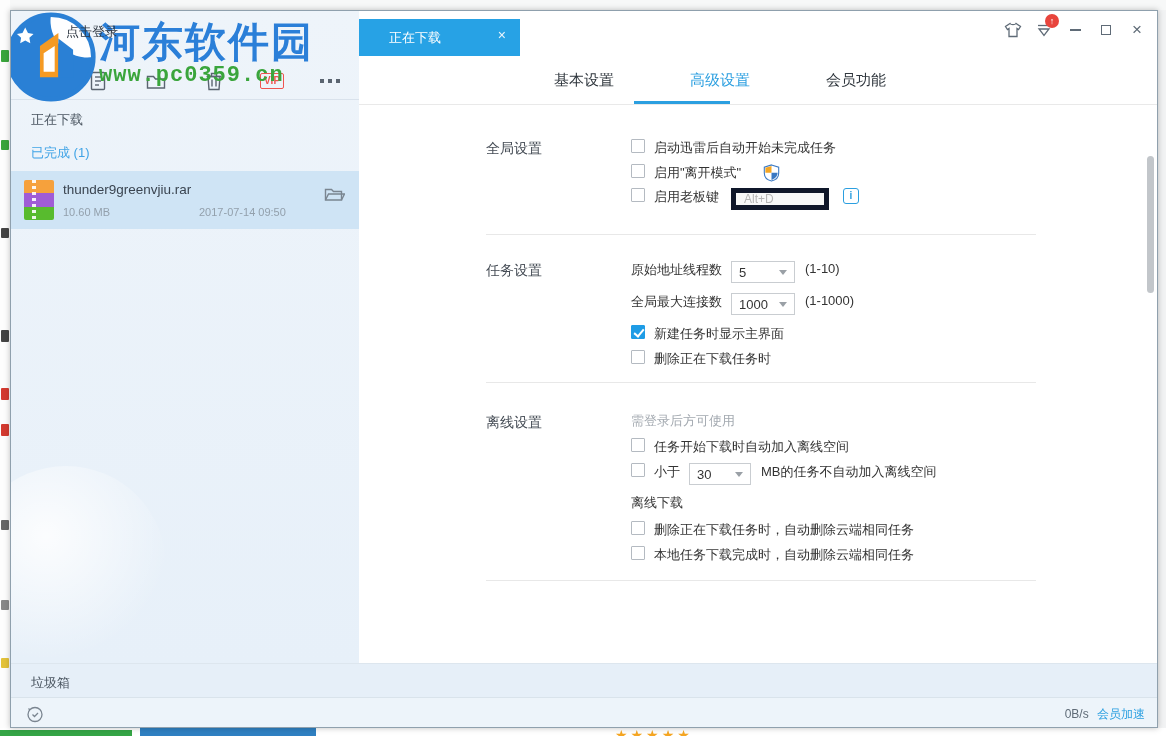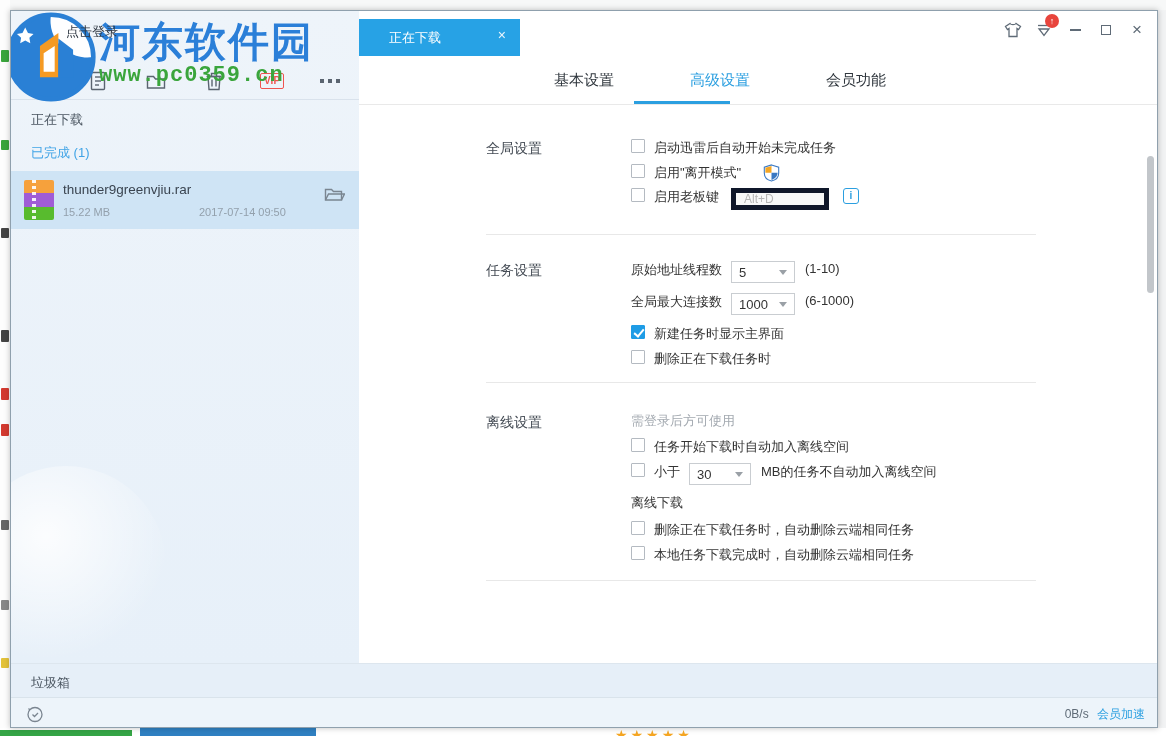--- a/index.html
+++ b/index.html
@@ -187,21 +187,21 @@
     <span class="nav-item nav-completed">已完成 (1)</span>
 
     <div class="file-row">
       <div class="rar-icon">
         <div class="rar-top"></div>
           <div class="rar-mid"></div>
           <div class="rar-bot"></div>
           <div class="rar-zip"></div>
       </div>
       <span class="file-name">thunder9greenvjiu.rar</span>
-      <span class="file-size">15.22 MB</span>
+      <span class="file-size">10.60 MB</span>
       <span class="file-date">2017-07-14 09:50</span>
       <span class="file-folder">
         <svg width="22" height="18" viewBox="0 0 22 18">
           <path d="M2.5 4.5 h6 l2 2 h8 v8.5 h-16 z"></path>
           <path d="M2.5 15 l3 -6 h16 l-3 6"></path>
         </svg>
       </span>
     </div>
 
     <div class="watermark">
@@ -273,21 +273,21 @@
               <span class="arr"></span>
             </div>
             <span class="range-note">(1-10)</span>
           </div>
           <div class="crow tall">
             <span class="lab">全局最大连接数</span>
             <div class="select" style="width:64px">
               <span>1000</span>
               <span class="arr"></span>
             </div>
-            <span class="range-note">(6-1000)</span>
+            <span class="range-note">(1-1000)</span>
           </div>
           <div class="crow" style="margin-top:4px;">
             <span class="cb checked"></span>
             <span>新建任务时显示主界面</span>
           </div>
           <div class="crow">
             <span class="cb"></span>
             <span>删除正在下载任务时</span>
           </div>
           <div class="divider" style="margin:16px 0 0 -145px;"></div>

